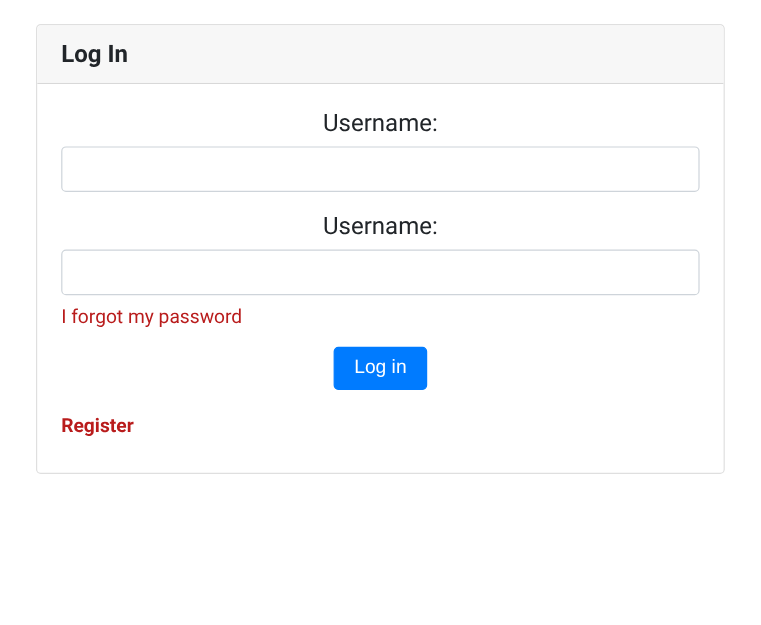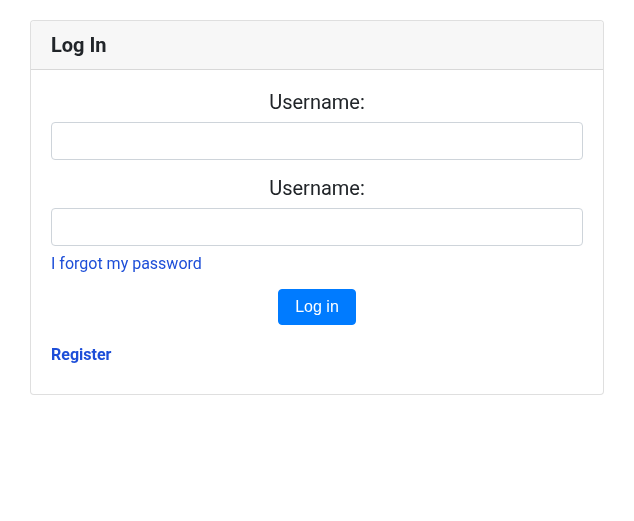--- a/index.html
+++ b/index.html
@@ -50,21 +50,21 @@
       padding: 8px 12px;
       font-size: 16px;
       line-height: 1.5;
       border: 1px solid #ced4da;
       border-radius: 4px;
       background: #fff;
       color: #495057;
       height: 38px;
     }
     .link {
-      color: #1d4ed8;
+      color: #b91c1c;
       text-decoration: none;
       font-size: 16px;
       cursor: pointer;
     }
     .forgot-wrap {
       margin-top: -8px;
       margin-bottom: 16px;
     }
     .btn-row {
       text-align: center;

